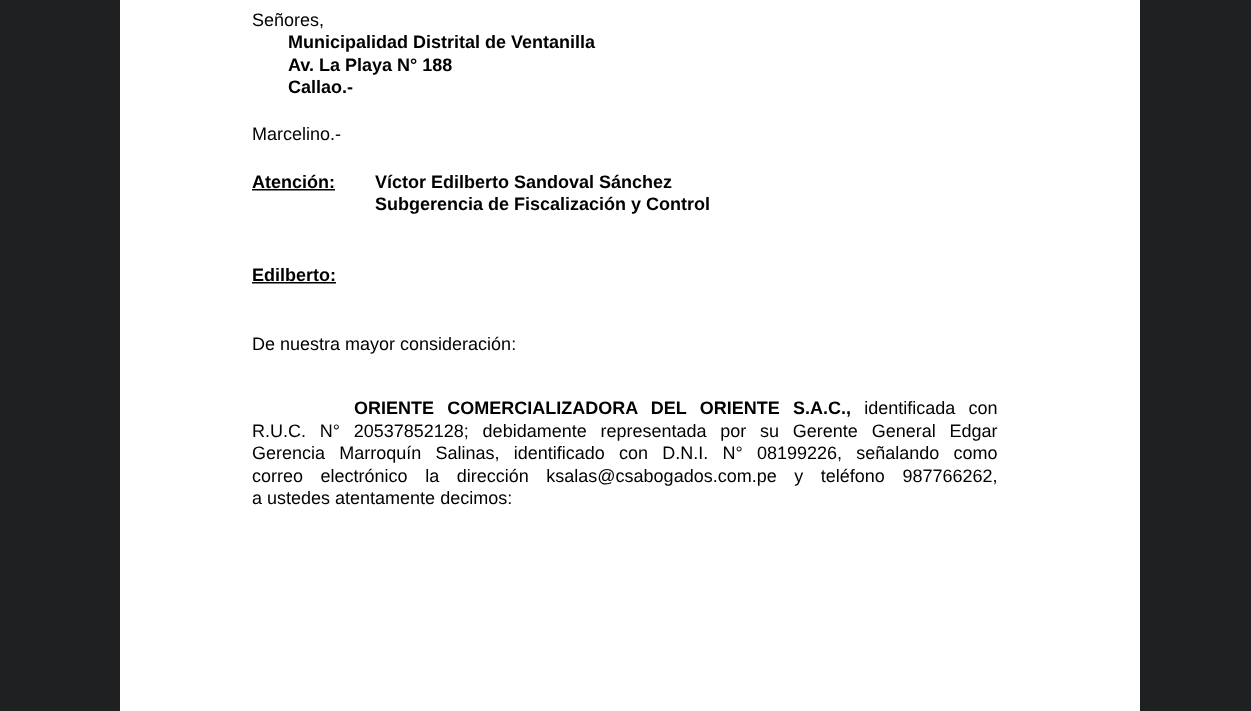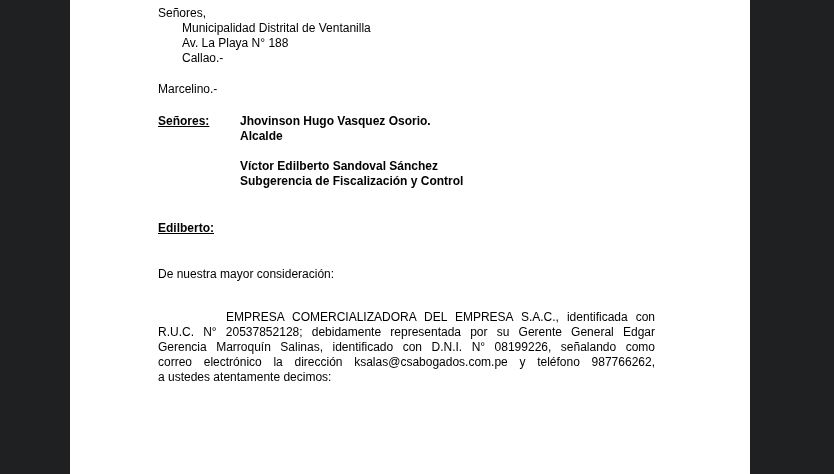--- a/index.html
+++ b/index.html
@@ -14,34 +14,34 @@
     background: var(--backdrop);
     font-family: "Liberation Sans", sans-serif;
   }
   .viewer {
     position: relative;
     width: 834px; height: 474px;
     background: var(--backdrop);
   }
   .page {
     position: absolute;
-    left: 70px; top: 0;
+    left: 80px; top: 0;
     width: 680px; height: 474px;
     background: var(--page);
   }
   .content {
     position: absolute;
     left: 88px; top: 6px;
     width: 497px;
     font-size: 12px;
     line-height: 15px;
     color: var(--ink);
     -webkit-font-smoothing: antialiased;
   }
-  .bold { font-weight: normal; padding-left: 24px; }
+  .bold { font-weight: bold; padding-left: 24px; }
   .label {
     font-weight: bold;
     text-decoration: underline;
     white-space: nowrap;
   }
   .row { display: flex; }
   .label-col { width: 82px; flex: 0 0 82px; }
   .presente { margin-top: 16px; }
   .attention-row { margin-top: 17px; }
   .contact-group { margin-bottom: 15px; font-weight: bold; }
@@ -65,45 +65,41 @@
         <div>Señores,</div>
         <div class="bold">Municipalidad Distrital de Ventanilla</div>
         <div class="bold">Av. La Playa N° 188</div>
         <div class="bold">Callao.-</div>
       </div>
 
       <div class="presente">Marcelino.-</div>
 
       <div class="row attention-row">
         <div class="label-col">
-          <span class="label">Señores:</span>
+          <span class="label">Atención:</span>
         </div>
         <div>
-          <div class="contact-group">
-            <div>Jhovinson Hugo Vasquez Osorio.</div>
-            <div>Alcalde</div>
-          </div>
           <div class="contact-group">
             <div>Víctor Edilberto Sandoval Sánchez</div>
             <div>Subgerencia de Fiscalización y Control</div>
           </div>
         </div>
       </div>
 
       <div class="row reference-row">
         <div class="label-col">
           <span class="label">Edilberto:</span>
         </div>
       </div>
 
       <div class="greeting">De nuestra mayor consideración:</div>
 
       <div class="closing">
         <div class="jline first">
-          <span class="bold">EMPRESA COMERCIALIZADORA DEL EMPRESA S.A.C.,</span><span> identificada con</span>
+          <span class="bold">ORIENTE COMERCIALIZADORA DEL ORIENTE S.A.C.,</span><span> identificada con</span>
         </div>
         <div class="jline">R.U.C. N° 20537852128; debidamente representada por su Gerente General Edgar</div>
         <div class="jline">Gerencia Marroquín Salinas, identificado con D.N.I. N° 08199226, señalando como</div>
         <div class="jline">correo electrónico la dirección ksalas@csabogados.com.pe y teléfono 987766262,</div>
         <div class="lline">a ustedes atentamente decimos:</div>
       </div>
 
     </div>
   </div>
 </div>

